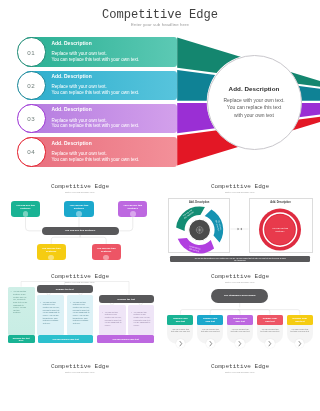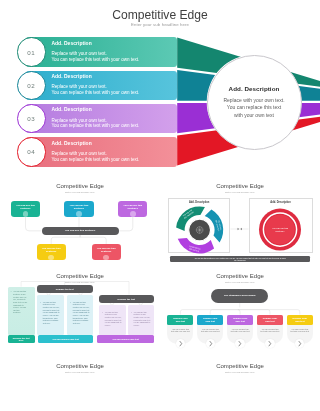--- a/index.html
+++ b/index.html
@@ -1,19 +1,19 @@
 <!DOCTYPE html>
 <html><head>
 <meta charset="utf-8">
 <style>
   * { box-sizing: border-box; margin:0; padding:0; }
   html,body { width:320px; height:411px; background:#fff; font-family:"Liberation Sans", sans-serif; -webkit-font-smoothing:antialiased; }
   .page { position:relative; width:320px; height:411px; overflow:hidden; background:#fff; }
   .slide { position:absolute; background:#fff; overflow:hidden; }
-  .s-title { position:absolute; left:0; right:0; text-align:center; color:#404040; font-weight:400; }
+  .s-title { position:absolute; left:0; right:0; text-align:center; color:#404040; font-weight:400;font-family:Liberation Mono, monospace; }
   .s-sub { position:absolute; left:0; right:0; text-align:center; color:#9a9a9a; }
 
   
   #main { left:0; top:0; width:320px; height:175px; }
   #main .s-title { top:8.4px; font-size:12.1px; letter-spacing:0px; line-height:14px; }
   #main .s-sub { top:22.3px; font-size:4.3px; letter-spacing:.1px; line-height:6px; }
 
   .row { position:absolute; left:16.5px; height:29.5px; }
   .bar { position:absolute; left:9px; top:0; width:151.7px; height:100%; border-radius:3px; }
   .rowcirc { position:absolute; left:0; top:0; width:29.4px; height:29.4px; border-radius:50%; background:#fff;

